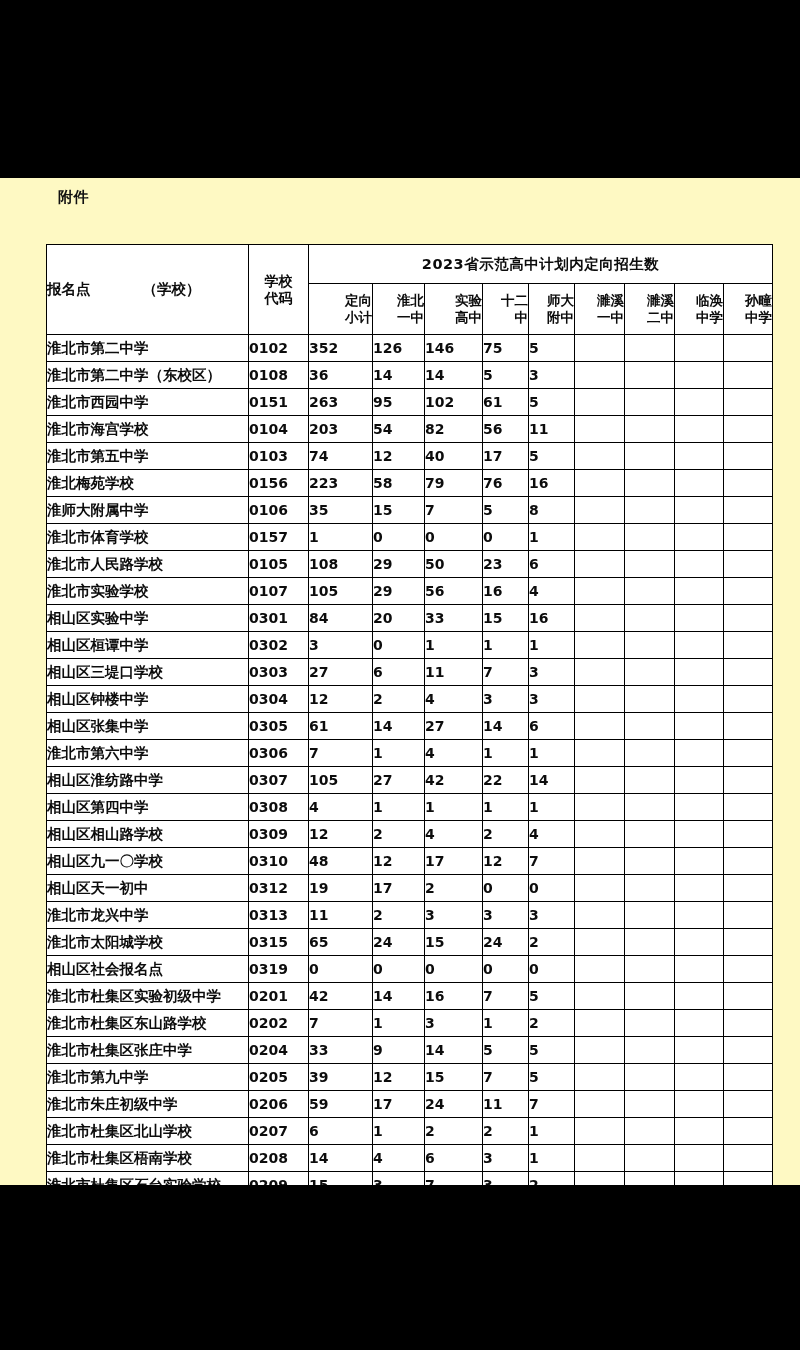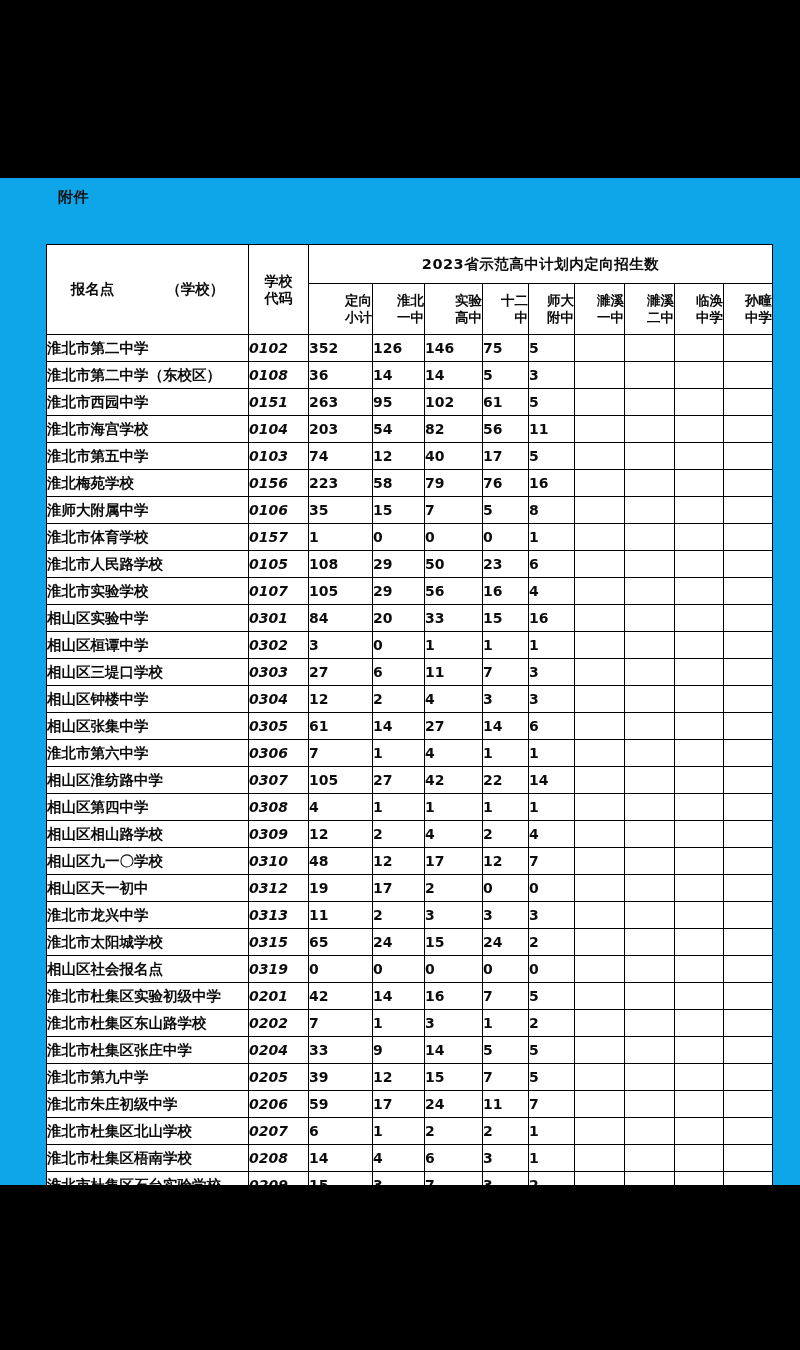--- a/index.html
+++ b/index.html
@@ -20,21 +20,21 @@
     height: 1350px;
     background: #000000;
   }
   
   .sheet {
     position: absolute;
     left: 0;
     top: 178px;
     width: 800px;
     height: 1007px;
-    background: #0ea5e9;
+    background: #fef9c3;
     overflow: hidden;
   }
   .attach-label {
     position: absolute;
     left: 58px;
     top: 10px;
     font-size: 15px;
     font-weight: bold;
     color: #111;
     letter-spacing: 0.5px;
@@ -71,21 +71,21 @@
     padding: 0;
     margin: 0;
     font-weight: bold;
     color: #0c0c0c;
     background: #ffffff;
   }
   
   th.h-name {
     height: 38px;
     font-size: 14.5px;
-    text-align: center;
+    text-align: left;
     padding-left: 7px;
     vertical-align: middle;
     letter-spacing: 0px;
   }
   th.h-name .hn-inner { display: inline-block; }
   th.h-name .hn-gap { display: inline-block; width: 52px; }
   th.h-code {
     height: 38px;
     font-size: 14px;
     text-align: center;
@@ -113,21 +113,20 @@
     text-align: left;
     padding-left: 7px;
     white-space: nowrap;
     overflow: hidden;
   }
   td.c-code {
     height: 26px;
     font-size: 14px;
     text-align: left;
     padding-left: 6px;
-    font-style: italic;
   }
   td.c-num {
     height: 26px;
     font-size: 14px;
     text-align: left;
     padding-left: 6px;
   }
   td.c-empty { height: 26px; }
   .sub-line { display: block; }
 </style>

